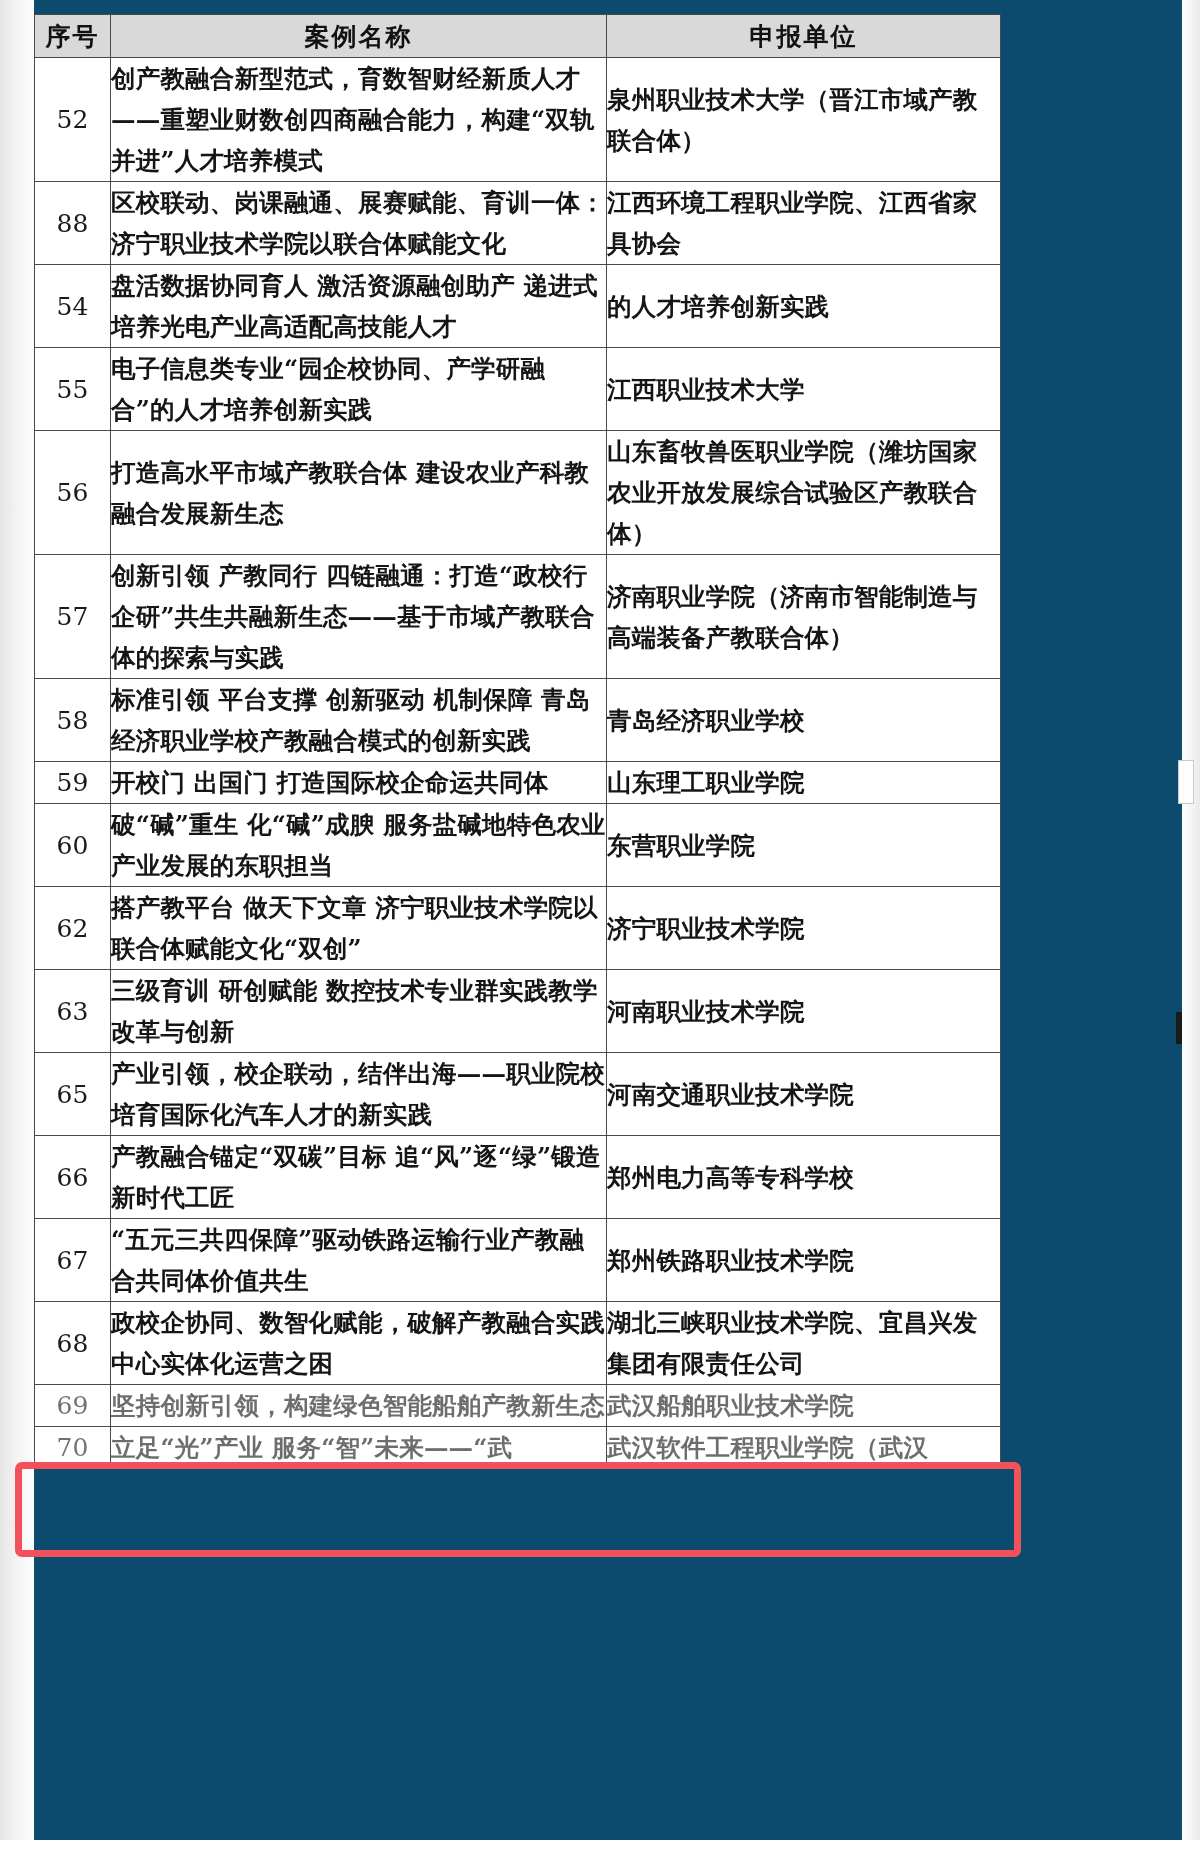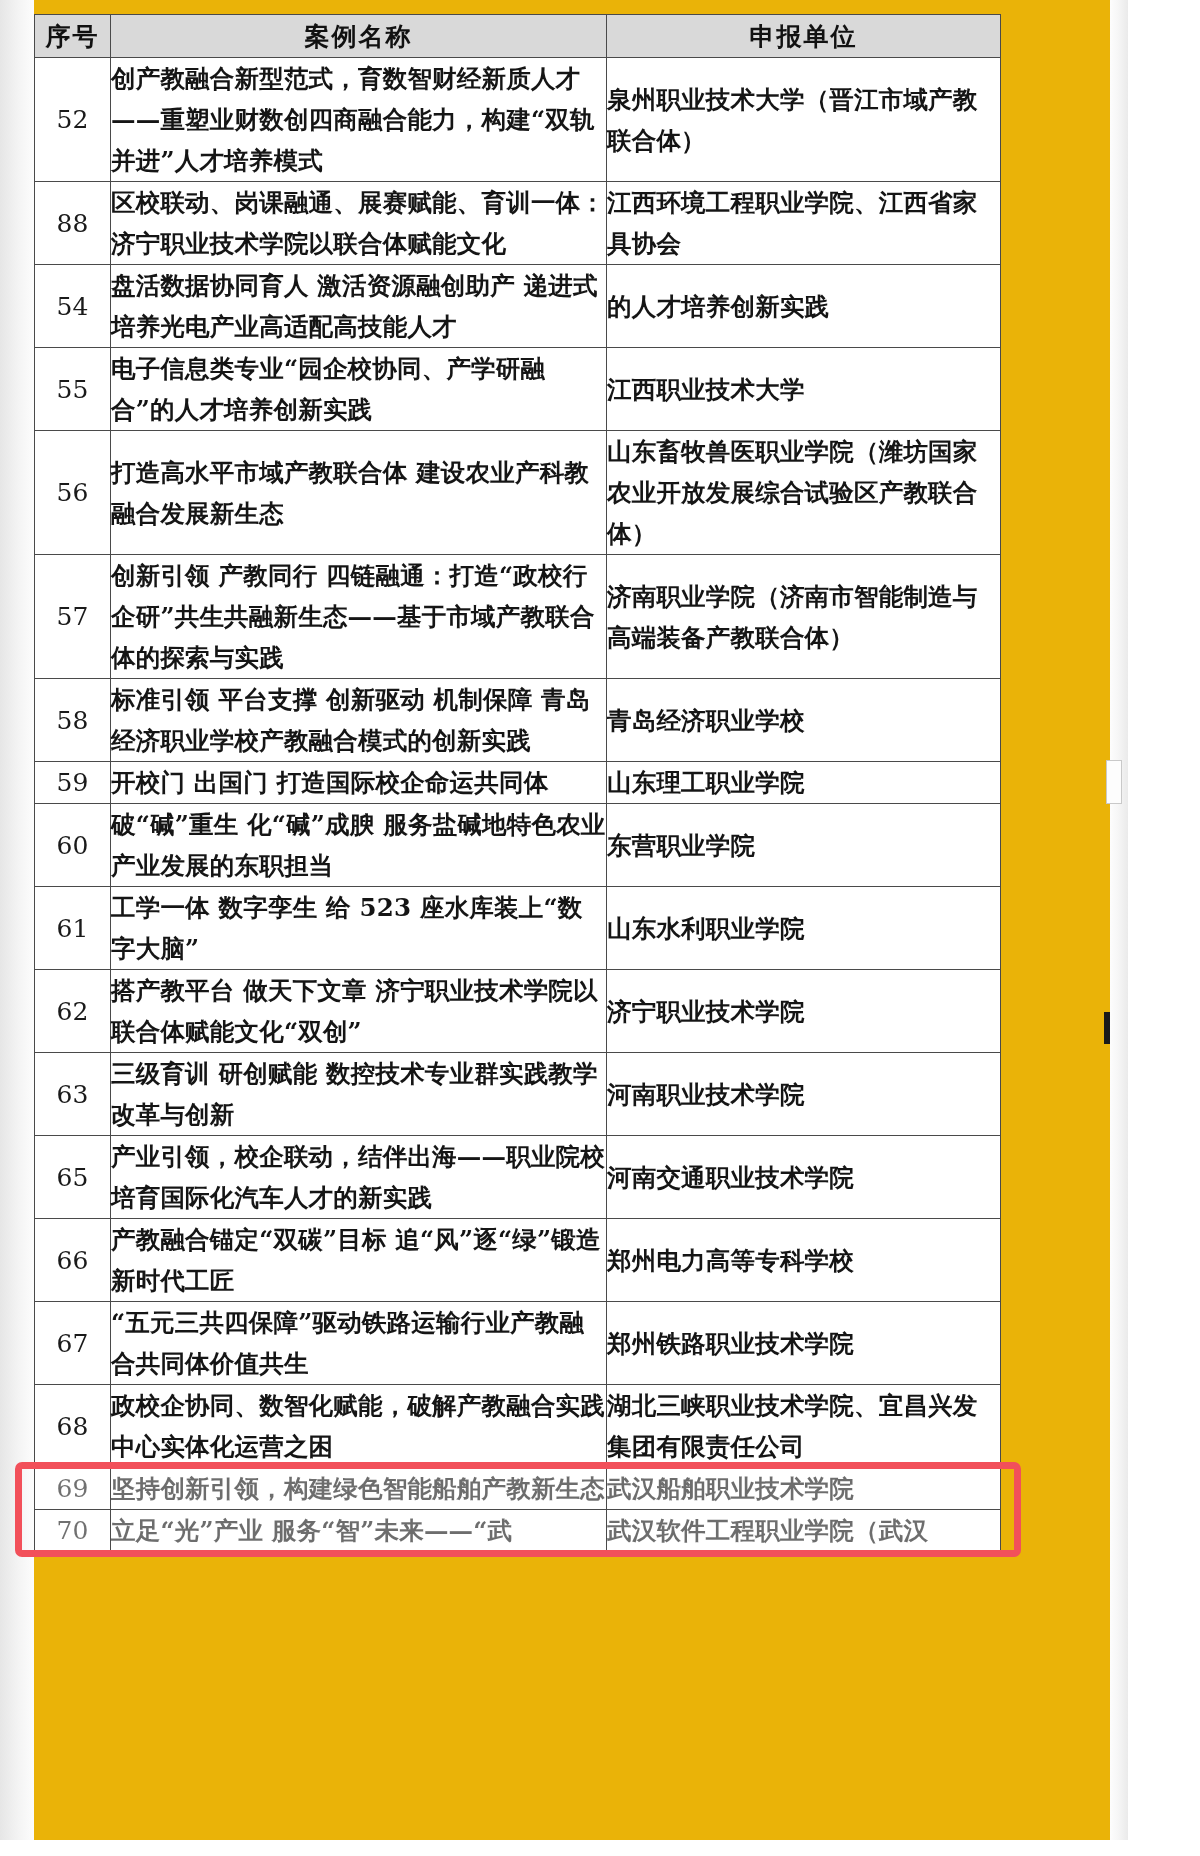--- a/index.html
+++ b/index.html
@@ -11,24 +11,23 @@
     width: 1200px;
     height: 1856px;
     position: relative;
     font-family: "DejaVu Sans", "Liberation Sans", sans-serif;
     overflow: hidden;
   }
 
   .page-scan {
     position: absolute;
     left: 0; top: 0;
-    width: 1092px;
+    width: 1200px;
     height: 1856px;
-    background: #eab308;
-    padding-left: 36px;
+    background: #0c4a6e;
   }
 
   
   .page-edge-left {
     position: absolute;
     left: 0; top: 0;
     width: 34px; height: 1856px;
     background: linear-gradient(to right, #e6e6e6 0%, #f4f4f4 55%, #fdfdfd 100%);
   }
   .page-edge-right {
@@ -201,25 +200,20 @@
             <td class="col-no">59</td>
             <td class="col-name">开校门 出国门 打造国际校企命运共同体</td>
             <td class="col-unit">山东理工职业学院</td>
           </tr>
           <tr>
             <td class="col-no">60</td>
             <td class="col-name">破“碱”重生 化“碱”成腴 服务盐碱地特色农业产业发展的东职担当</td>
             <td class="col-unit">东营职业学院</td>
           </tr>
           <tr>
-            <td class="col-no">61</td>
-            <td class="col-name">工学一体 数字孪生 给 523 座水库装上“数字大脑”</td>
-            <td class="col-unit">山东水利职业学院</td>
-          </tr>
-          <tr>
             <td class="col-no">62</td>
             <td class="col-name">搭产教平台 做天下文章 济宁职业技术学院以联合体赋能文化“双创”</td>
             <td class="col-unit">济宁职业技术学院</td>
           </tr>
           <tr>
             <td class="col-no">63</td>
             <td class="col-name">三级育训 研创赋能 数控技术专业群实践教学改革与创新</td>
             <td class="col-unit">河南职业技术学院</td>
           </tr>
           <tr>

